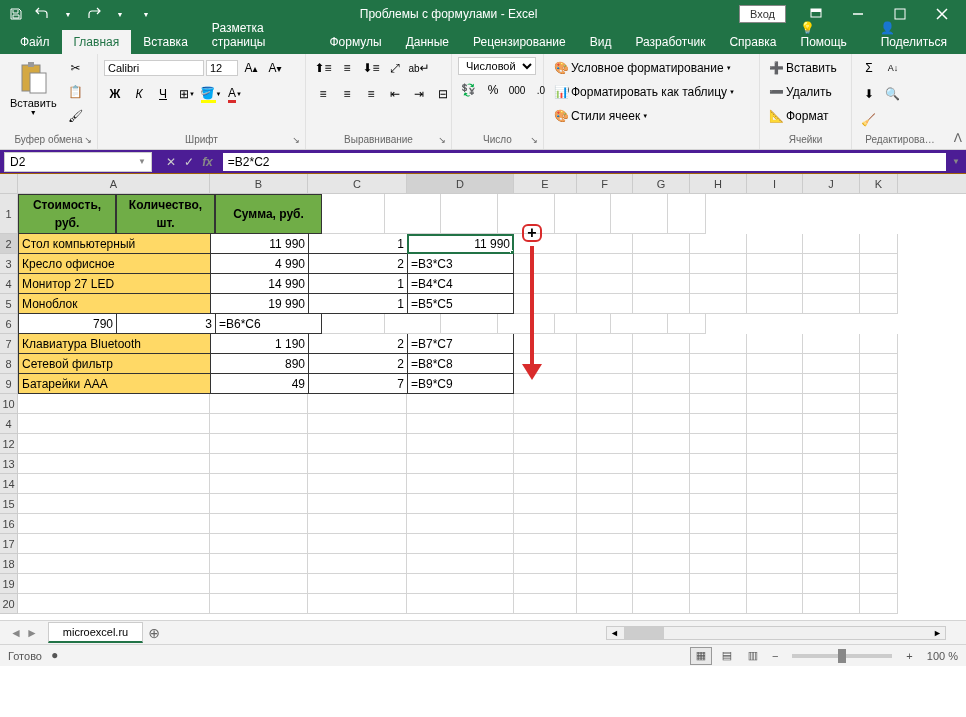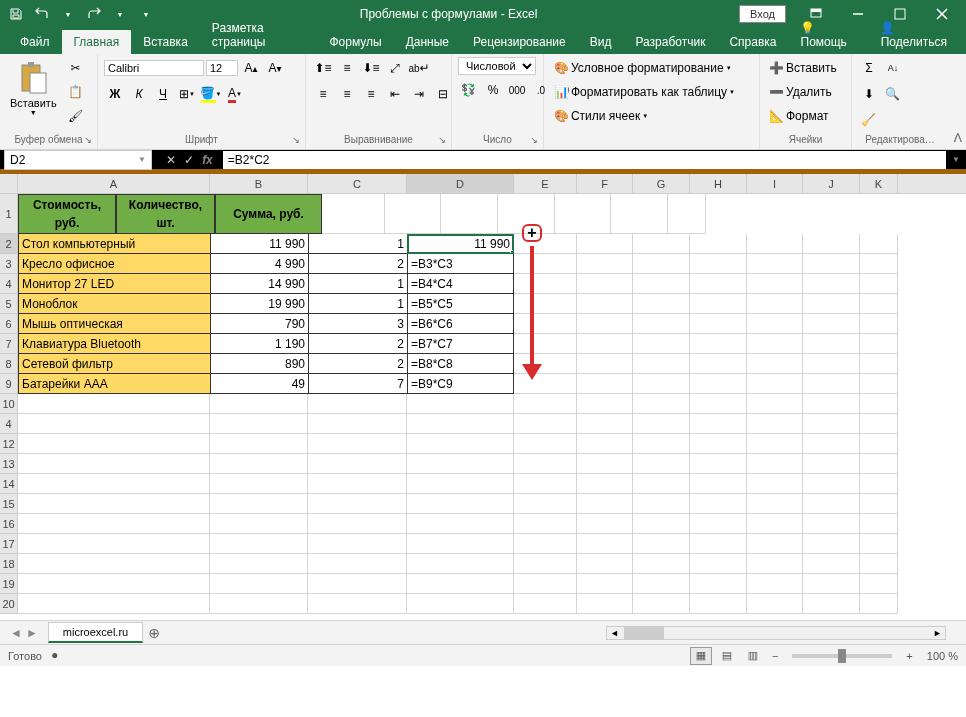--- a/index.html
+++ b/index.html
@@ -26,21 +26,21 @@
 .rgroup-body { display: flex; gap: 4px; align-items: flex-start; flex: 1; }
 .rbtn { display: flex; flex-direction: column; align-items: center; padding: 2px 4px; cursor: pointer; }
 .rbtn-sm { width: 22px; height: 22px; display: flex; align-items: center; justify-content: center; cursor: pointer; }
 .rstack { display: flex; flex-direction: column; gap: 2px; }
 .rrow { display: flex; gap: 2px; align-items: center; }
 .dialog-launch { position: absolute; bottom: 3px; right: 3px; font-size: 9px; color: #666; cursor: pointer; width: 12px; height: 12px; display: flex; align-items: center; justify-content: center; }
 .font-sel { border: 1px solid #ccc; background: #fff; font-size: 11px; padding: 1px 3px; }
 .collapse-btn { position: absolute; right: 4px; bottom: 4px; cursor: pointer; color: #666; }
 
 
-.fbar { height: 24px; border-bottom: 5px solid #a16207; display: flex; align-items: center; background: #000000; }
+.fbar { height: 24px; border-bottom: 1px solid #a16207; display: flex; align-items: center; background: #4c1d95; }
 .namebox { width: 148px; border: 1px solid #ccc; margin: 2px 4px; padding: 2px 5px; font-size: 12px; display: flex; align-items: center; justify-content: space-between; background: #fff; }
 .fx-btns { display: flex; gap: 8px; padding: 0 10px; color: #888; }
 .fx-input { flex: 1; border: none; outline: none; padding: 2px 5px; font-size: 12px; }
 
 
 .grid-wrap { position: relative; height: 446px; overflow: hidden; background: #fff; }
 .col-headers { display: flex; height: 20px; background: #e6e6e6; border-bottom: 1px solid #ccc; position: sticky; top: 0; }
 .corner { width: 18px; border-right: 1px solid #ccc; background: #e6e6e6; }
 .ch { border-right: 1px solid #ccc; text-align: center; font-size: 11px; color: #444; line-height: 20px; background: #e6e6e6; }
 .ch.sel { background: #d2d2d2; }
@@ -405,21 +405,20 @@
           <div class="cell dcell rt" style="width: 107px;">=B5*C5</div>
           <div class="cell" style="width: 63px;"></div>
           <div class="cell" style="width: 56px;"></div>
           <div class="cell" style="width: 57px;"></div>
           <div class="cell" style="width: 57px;"></div>
           <div class="cell" style="width: 56px;"></div>
           <div class="cell" style="width: 57px;"></div>
           <div class="cell" style="width: 38px;"></div>
         </div>
         <div class="row">
-          <div class="cell dcell namecell" style="width: 192px;">Мышь оптическая</div>
           <div class="cell dcell num" style="width: 98px;">790</div>
           <div class="cell dcell num" style="width: 99px;">3</div>
           <div class="cell dcell rt" style="width: 107px;">=B6*C6</div>
           <div class="cell" style="width: 63px;"></div>
           <div class="cell" style="width: 56px;"></div>
           <div class="cell" style="width: 57px;"></div>
           <div class="cell" style="width: 57px;"></div>
           <div class="cell" style="width: 56px;"></div>
           <div class="cell" style="width: 57px;"></div>
           <div class="cell" style="width: 38px;"></div>

